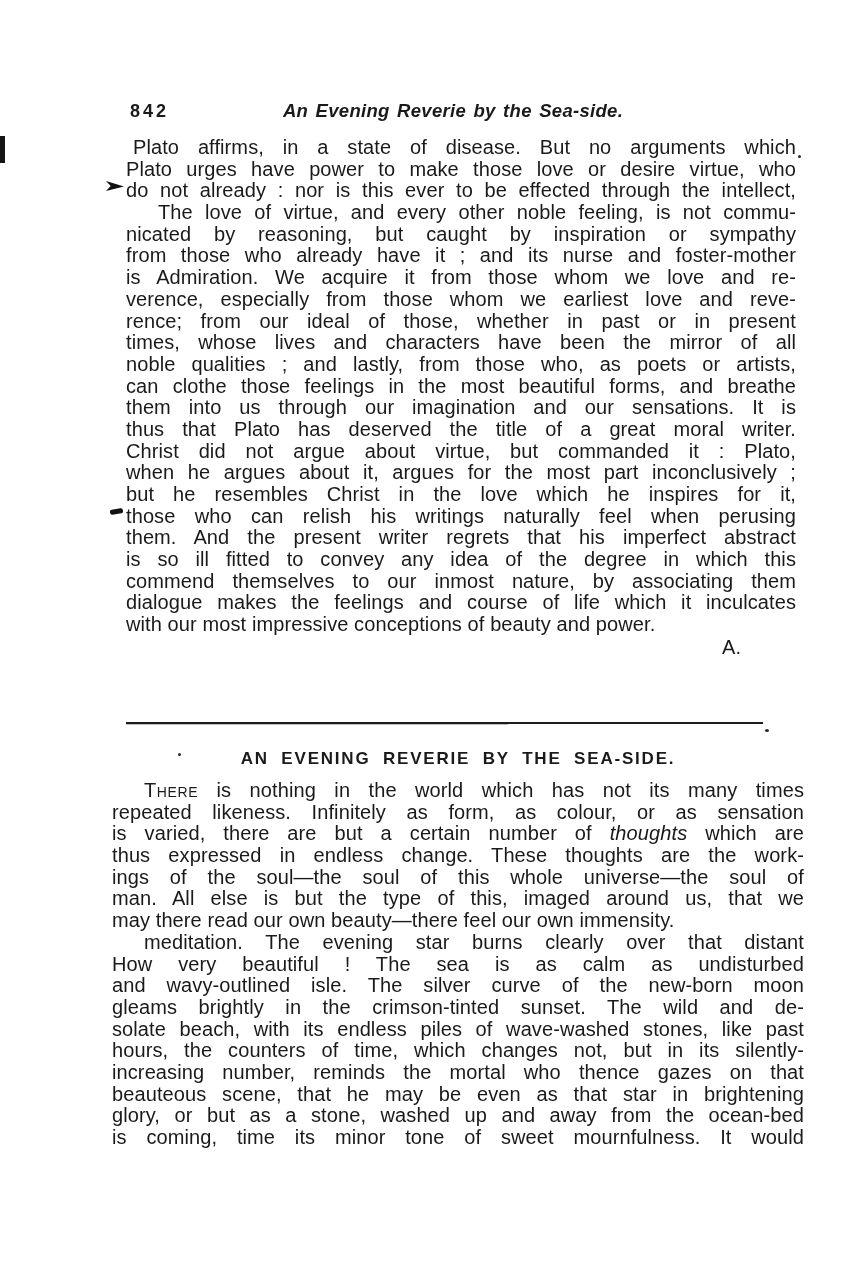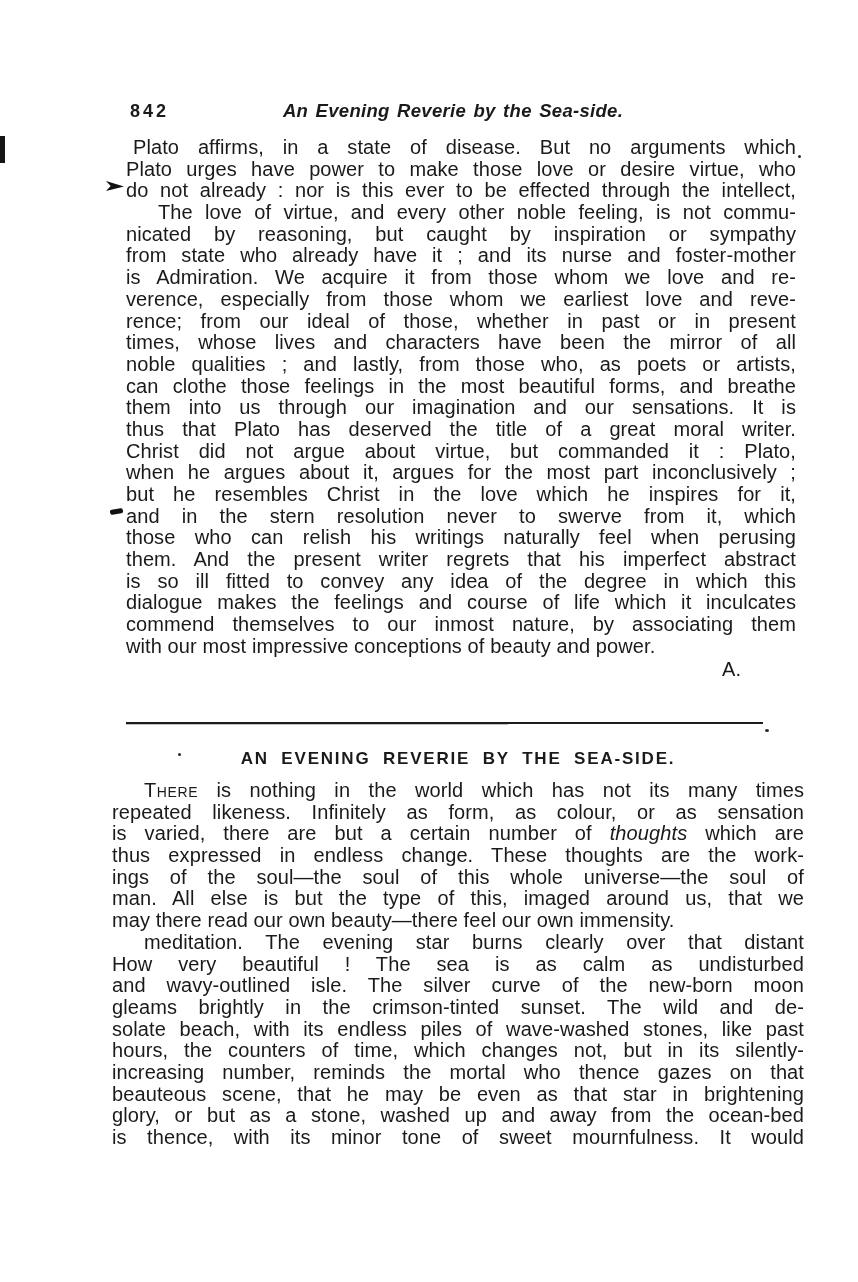--- a/index.html
+++ b/index.html
@@ -65,38 +65,37 @@
   <div class="body1">
     <div>
         <div class="para smallindent">
           <div class="line">Plato affirms, in a state of disease.  But no arguments which</div>
           <div class="line">Plato urges have power to make those love or desire virtue, who</div>
           <div class="line">do not already : nor is this ever to be effected through the intellect,</div>
         </div>
         <div class="para indent">
           <div class="line">The love of virtue, and every other noble feeling, is not commu-</div>
           <div class="line">nicated by reasoning, but caught by inspiration or sympathy</div>
-          <div class="line">from state who already have it ; and its nurse and foster-mother</div>
+          <div class="line">from those who already have it ; and its nurse and foster-mother</div>
           <div class="line">is Admiration.  We acquire it from those whom we love and re-</div>
           <div class="line">verence, especially from those whom we earliest love and reve-</div>
           <div class="line">rence; from our ideal of those, whether in past or in present</div>
           <div class="line">times, whose lives and characters have been the mirror of all</div>
           <div class="line">noble qualities ; and lastly, from those who, as poets or artists,</div>
           <div class="line">can clothe those feelings in the most beautiful forms, and breathe</div>
           <div class="line">them into us through our imagination and our sensations.  It is</div>
           <div class="line">thus that Plato has deserved the title of a great moral writer.</div>
           <div class="line">Christ did not argue about virtue, but commanded it : Plato,</div>
           <div class="line">when he argues about it, argues for the most part inconclusively ;</div>
           <div class="line">but he resembles Christ in the love which he inspires for it,</div>
-          <div class="line">and in the stern resolution never to swerve from it, which</div>
           <div class="line">those who can relish his writings naturally feel when perusing</div>
           <div class="line">them.  And the present writer regrets that his imperfect abstract</div>
           <div class="line">is so ill fitted to convey any idea of the degree in which this</div>
+          <div class="line">commend themselves to our inmost nature, by associating them</div>
           <div class="line">dialogue makes the feelings and course of life which it inculcates</div>
-          <div class="line">commend themselves to our inmost nature, by associating them</div>
           <div class="line lastline">with our most impressive conceptions of beauty and power.</div>
         </div>
       </div>
     <div class="signature">A.</div>
   </div>
 
   <div class="rule"></div>
 
   <div class="heading">AN EVENING REVERIE BY THE SEA-SIDE.</div>
 
@@ -114,21 +113,21 @@
         <div class="para indent">
           <div class="line">meditation.  The evening star burns clearly over that distant</div>
           <div class="line">How very beautiful !   The sea is as calm as undisturbed</div>
           <div class="line">and wavy-outlined isle.  The silver curve of the new-born moon</div>
           <div class="line">gleams brightly in the crimson-tinted sunset.  The wild and de-</div>
           <div class="line">solate beach, with its endless piles of wave-washed stones, like past</div>
           <div class="line">hours, the counters of time, which changes not, but in its silently-</div>
           <div class="line">increasing number, reminds the mortal who thence gazes on that</div>
           <div class="line">beauteous scene, that he may be even as that star in brightening</div>
           <div class="line">glory, or but as a stone, washed up and away from the ocean-bed</div>
-          <div class="line">is thence, with its minor tone of sweet mournfulness.  It would</div>
+          <div class="line">is coming, time its minor tone of sweet mournfulness.  It would</div>
         </div>
       </div>
   </div>
 
   <div class="dart-mark"></div>
   <div class="dash-mark"></div>
   <div class="speck s1"></div>
   <div class="speck s2"></div>
   <div class="speck s3"></div>
   <div class="edge-streak"></div>

